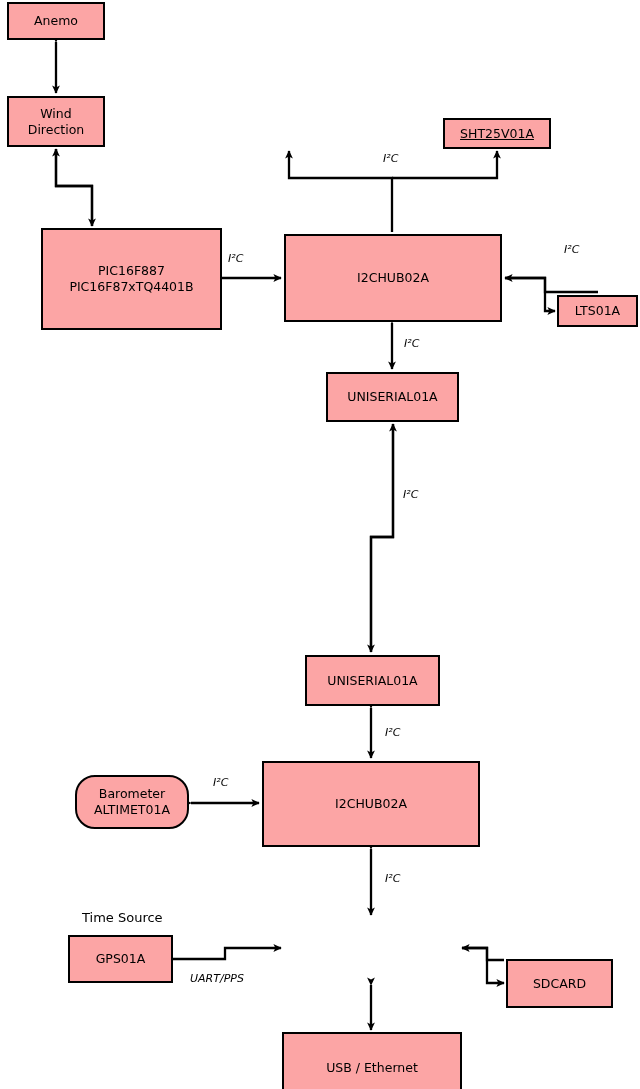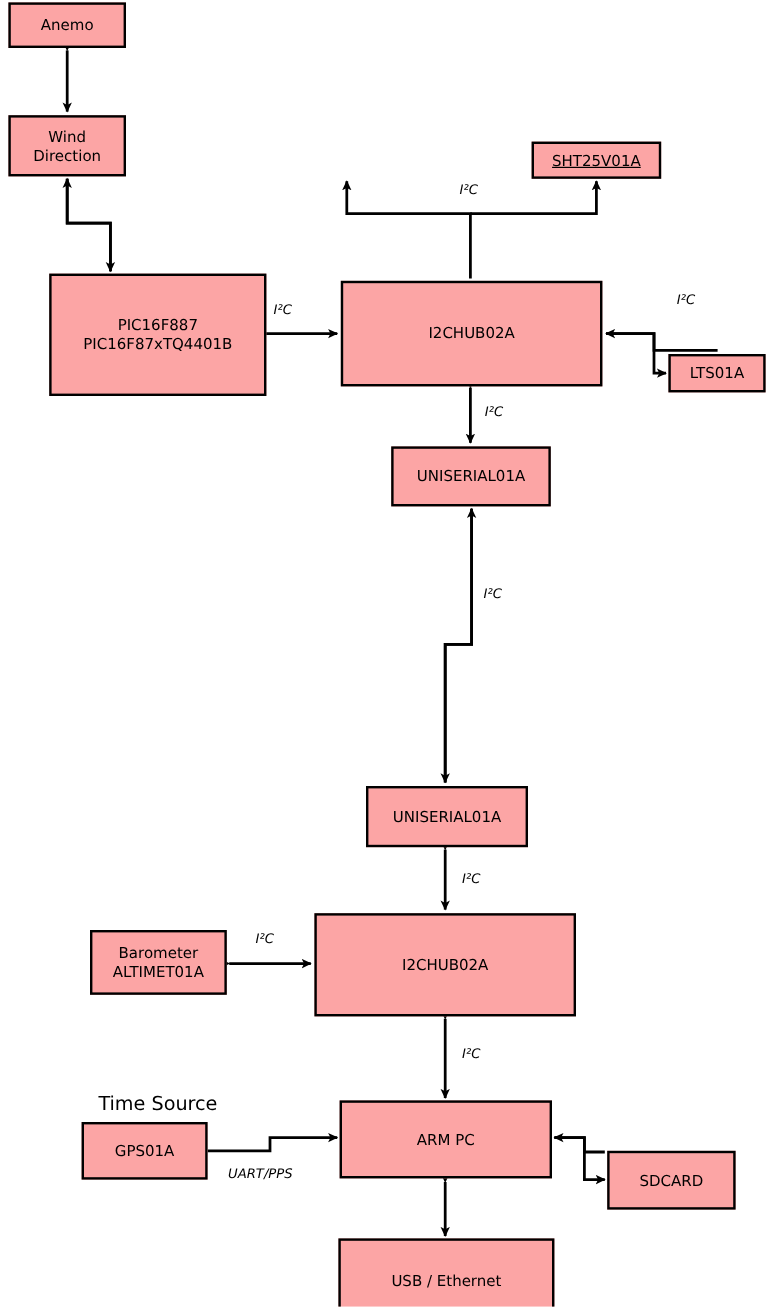--- a/index.html
+++ b/index.html
@@ -12,21 +12,21 @@
     display:flex;align-items:center;justify-content:center;
     text-align:center;color:#000000;font-size:12.5px;line-height:1.25;
     padding:2px 4px;
   }
   .node span{display:block;white-space:pre-line;}
   .edge-label{
     position:absolute;color:#000000;font-size:11px;
     white-space:nowrap;background:transparent;font-style:italic;
   }
   .free-label{
-    position:absolute;color:#000000;font-size:16px;white-space:nowrap;
+    position:absolute;color:#000000;font-size:13px;white-space:nowrap;
   }
 </style>
 </head>
 <body>
 
 <div id="diagram">
 
   <svg class="wires" viewBox="0 0 640 1089" xmlns="http://www.w3.org/2000/svg">
     <defs>
       <marker id="ah" markerWidth="9" markerHeight="9" refX="7.6" refY="4.5" orient="auto" markerUnits="userSpaceOnUse">
@@ -103,32 +103,29 @@
   </div>
 
   <div class="node" style="left:305px;top:655px;width:135px;height:51px;">
     <span>UNISERIAL01A</span>
   </div>
 
   <div class="node" style="left:262px;top:761px;width:218px;height:86px;">
     <span>I2CHUB02A</span>
   </div>
 
-  <div class="node" style="left:75px;top:775px;width:114px;height:54px;">
+  <div class="node" style="left:75px;top:775px;width:114px;height:54px;border-radius:20px;">
     <span>Barometer
 ALTIMET01A</span>
   </div>
 
   <div class="node" style="left:68px;top:935px;width:105px;height:48px;">
     <span>GPS01A</span>
   </div>
 
-  <div class="node" style="left:283px;top:917px;width:177px;height:65px;">
-    <span>ARM PC</span>
-  </div>
 
   <div class="node" style="left:506px;top:959px;width:107px;height:49px;text-align:right;">
     <span>SDCARD</span>
   </div>
 
   <div class="node" style="left:282px;top:1032px;width:180px;height:72px;">
     <span>USB / Ethernet</span>
   </div>
 
   <div class="free-label" style="left:82px;top:910px;">Time Source</div>

